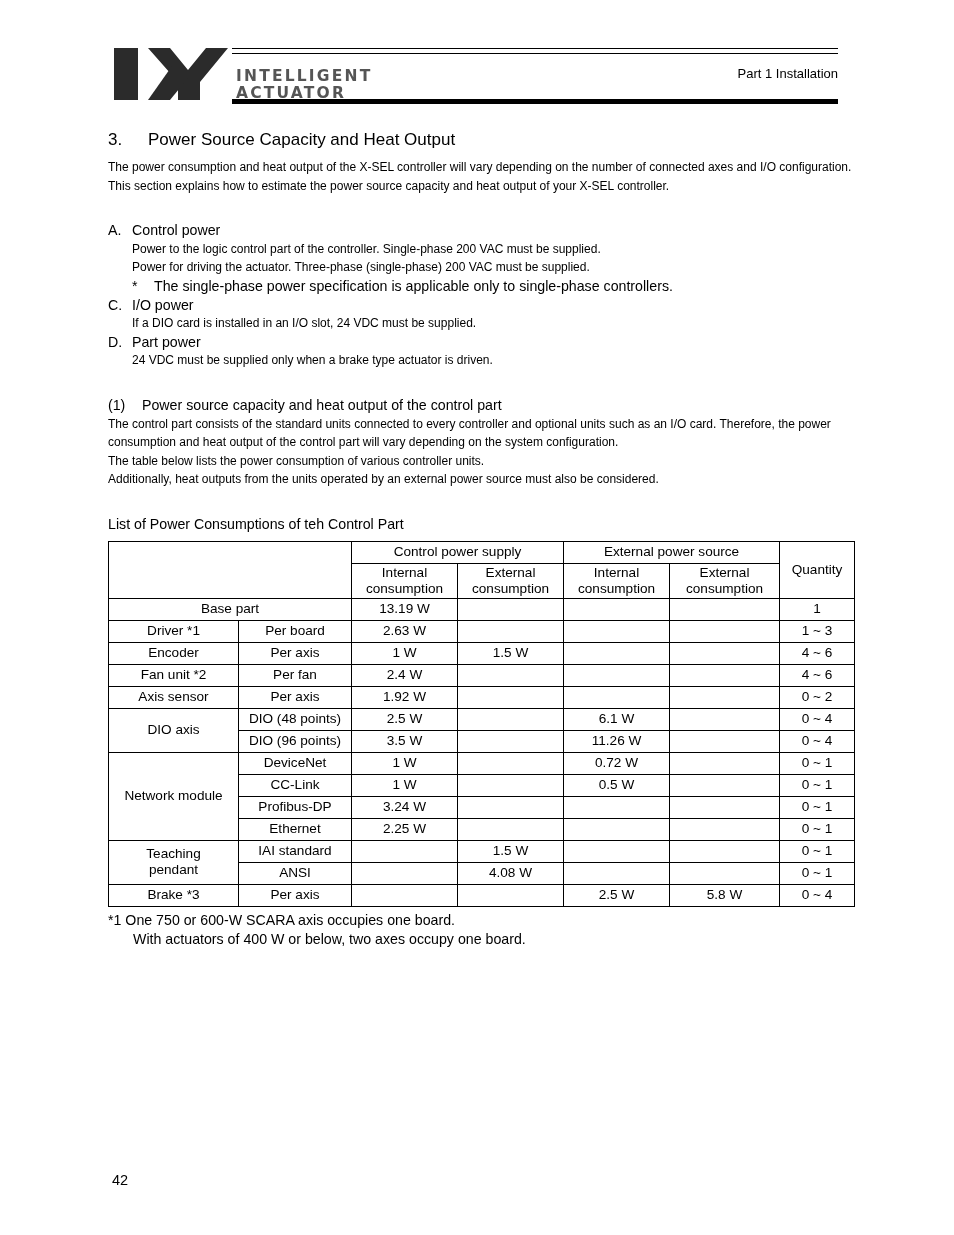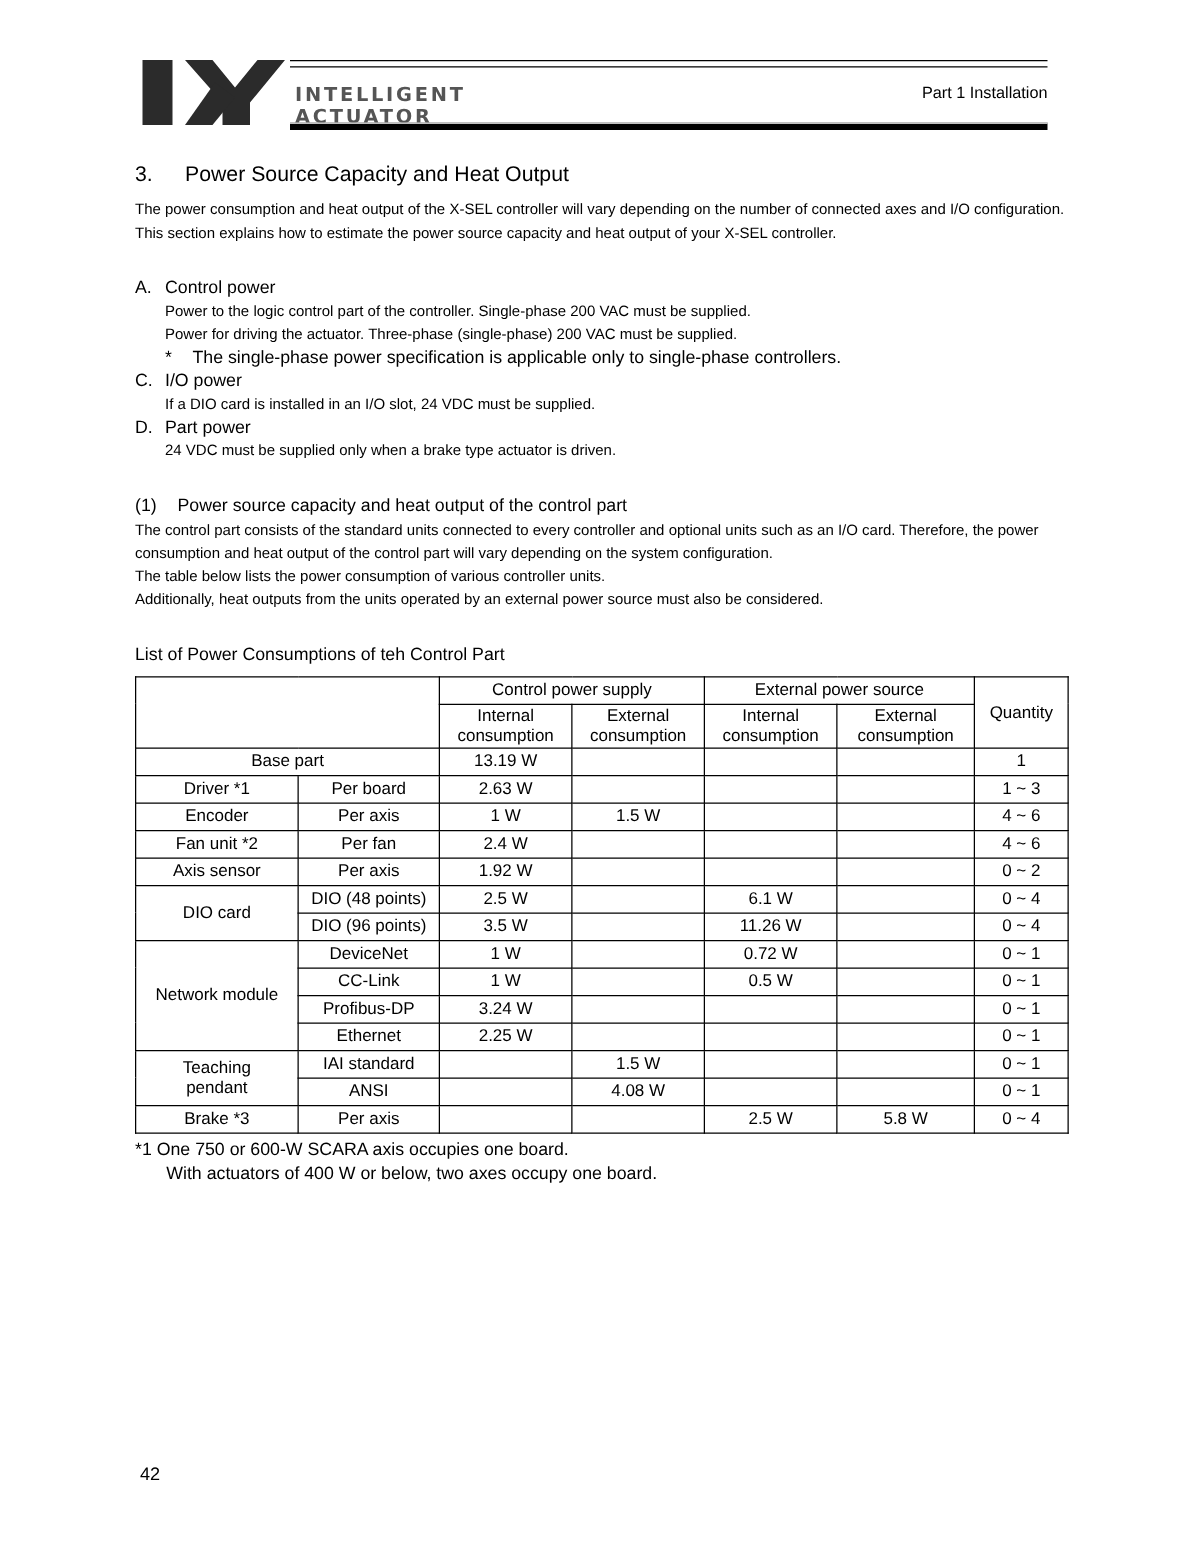--- a/index.html
+++ b/index.html
@@ -331,21 +331,21 @@
         <td class="lbl-left">Axis sensor</td>
         <td class="lbl-left">Per axis</td>
         <td>1.92 W</td>
         <td></td>
         <td></td>
         <td></td>
         <td>0 ~ 2</td>
       </tr>
 
       <tr>
-        <td class="lbl-left cell-vmerge" rowspan="2">DIO card</td>
+        <td class="lbl-left cell-vmerge" rowspan="2">DIO axis</td>
         <td class="lbl-left">DIO (48 points)</td>
         <td>2.5 W</td>
         <td></td>
         <td>6.1 W</td>
         <td></td>
         <td>0 ~ 4</td>
       </tr>
       <tr>
         <td class="lbl-left">DIO (96 points)</td>
         <td>3.5 W</td>

